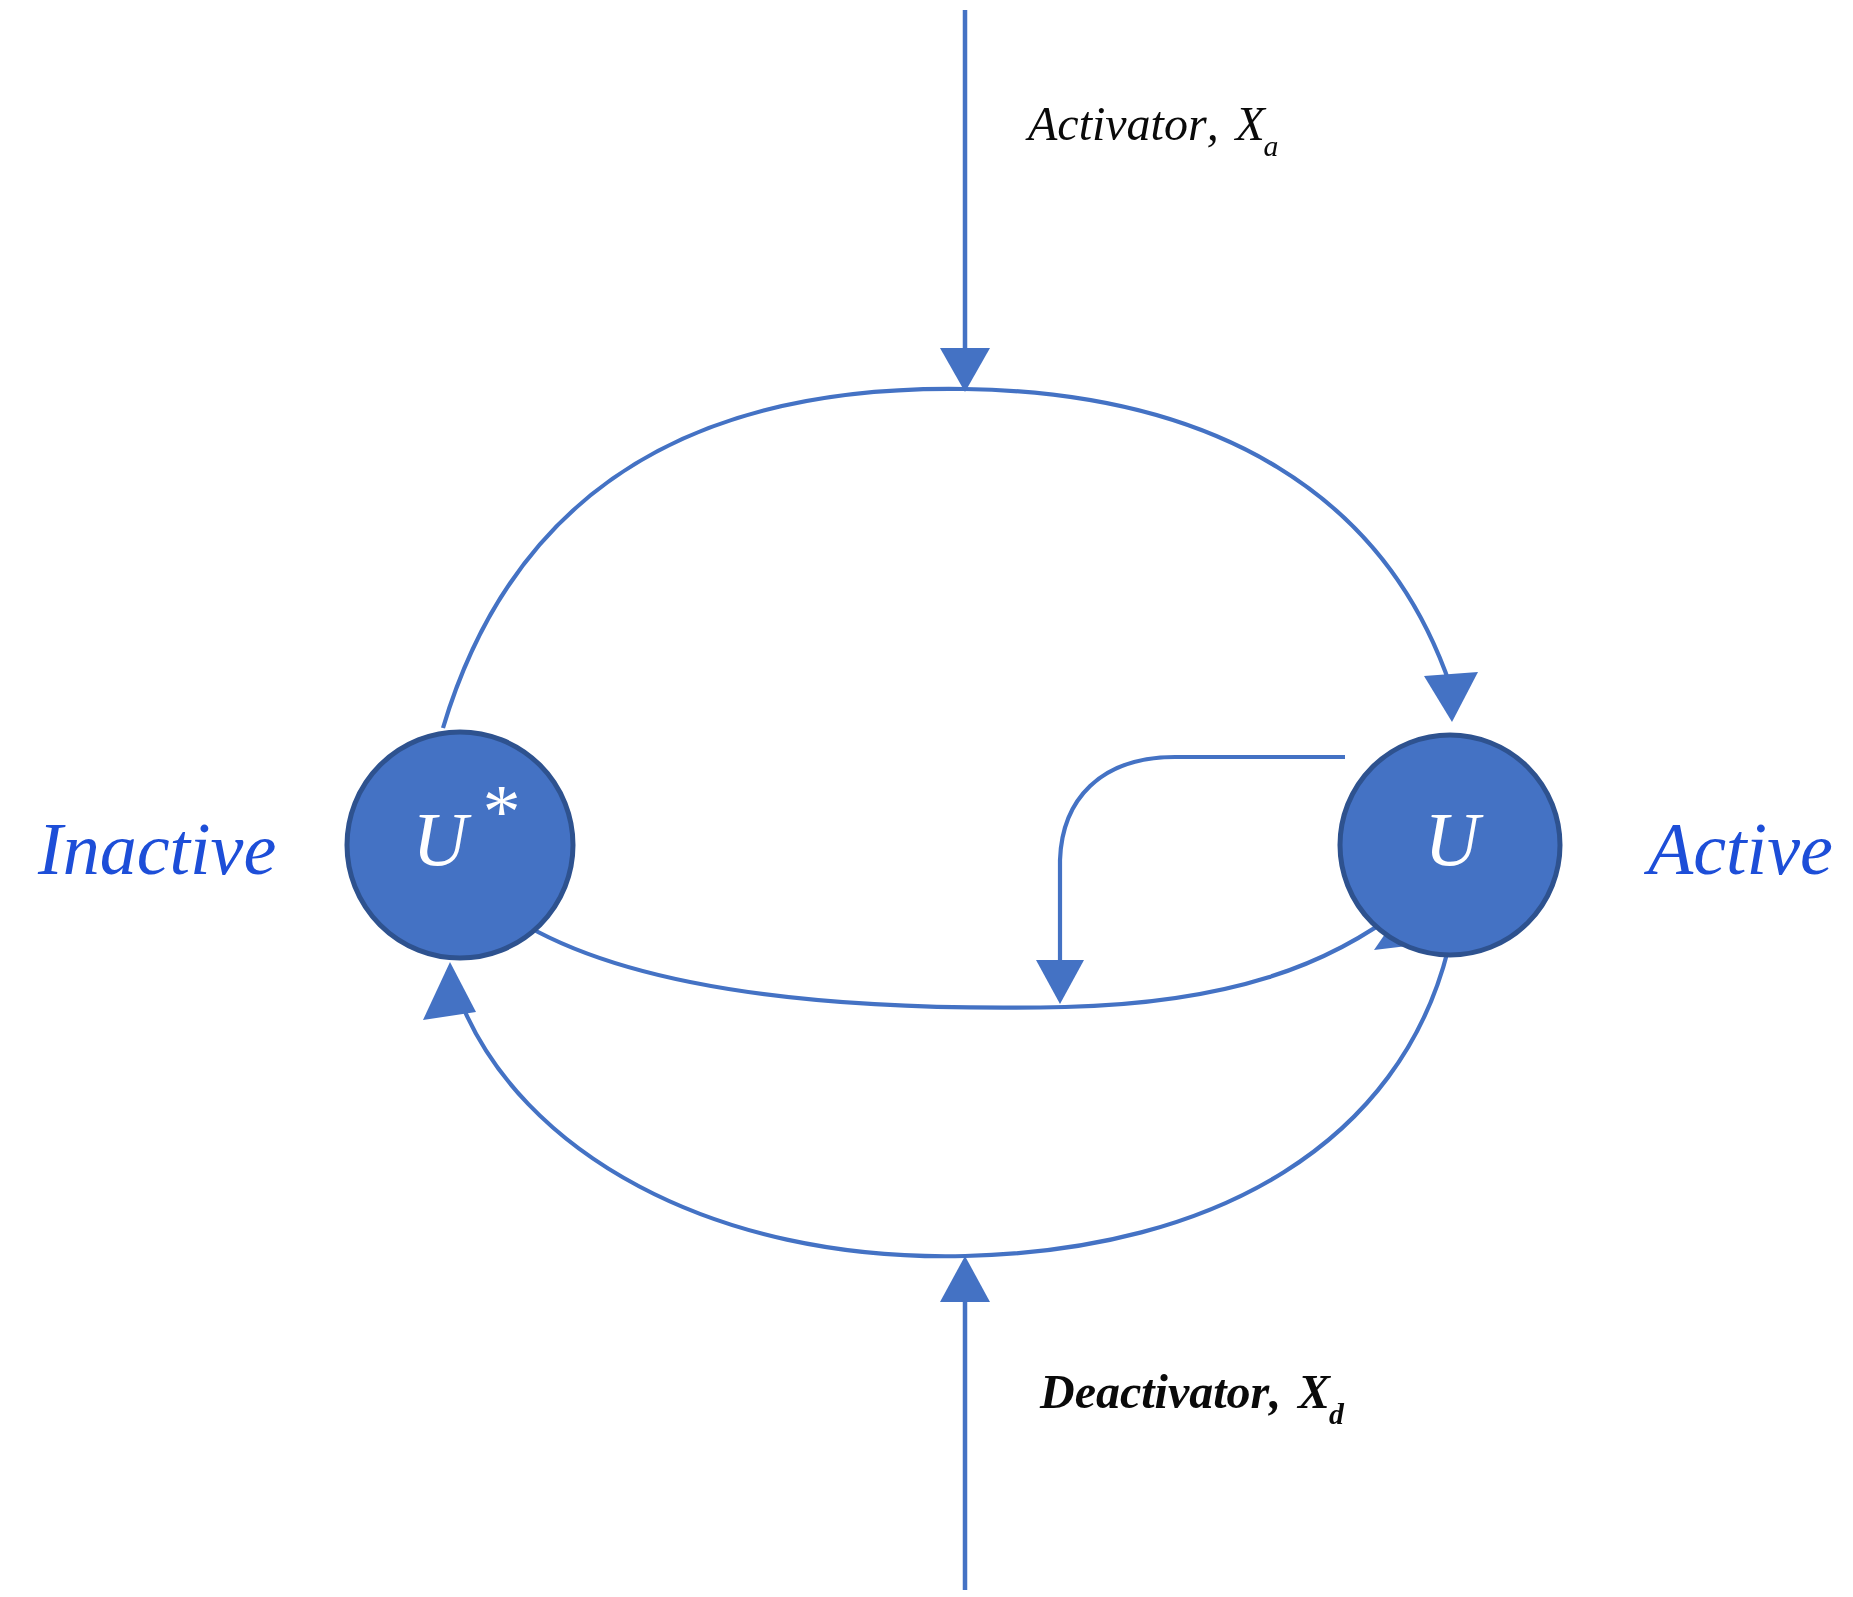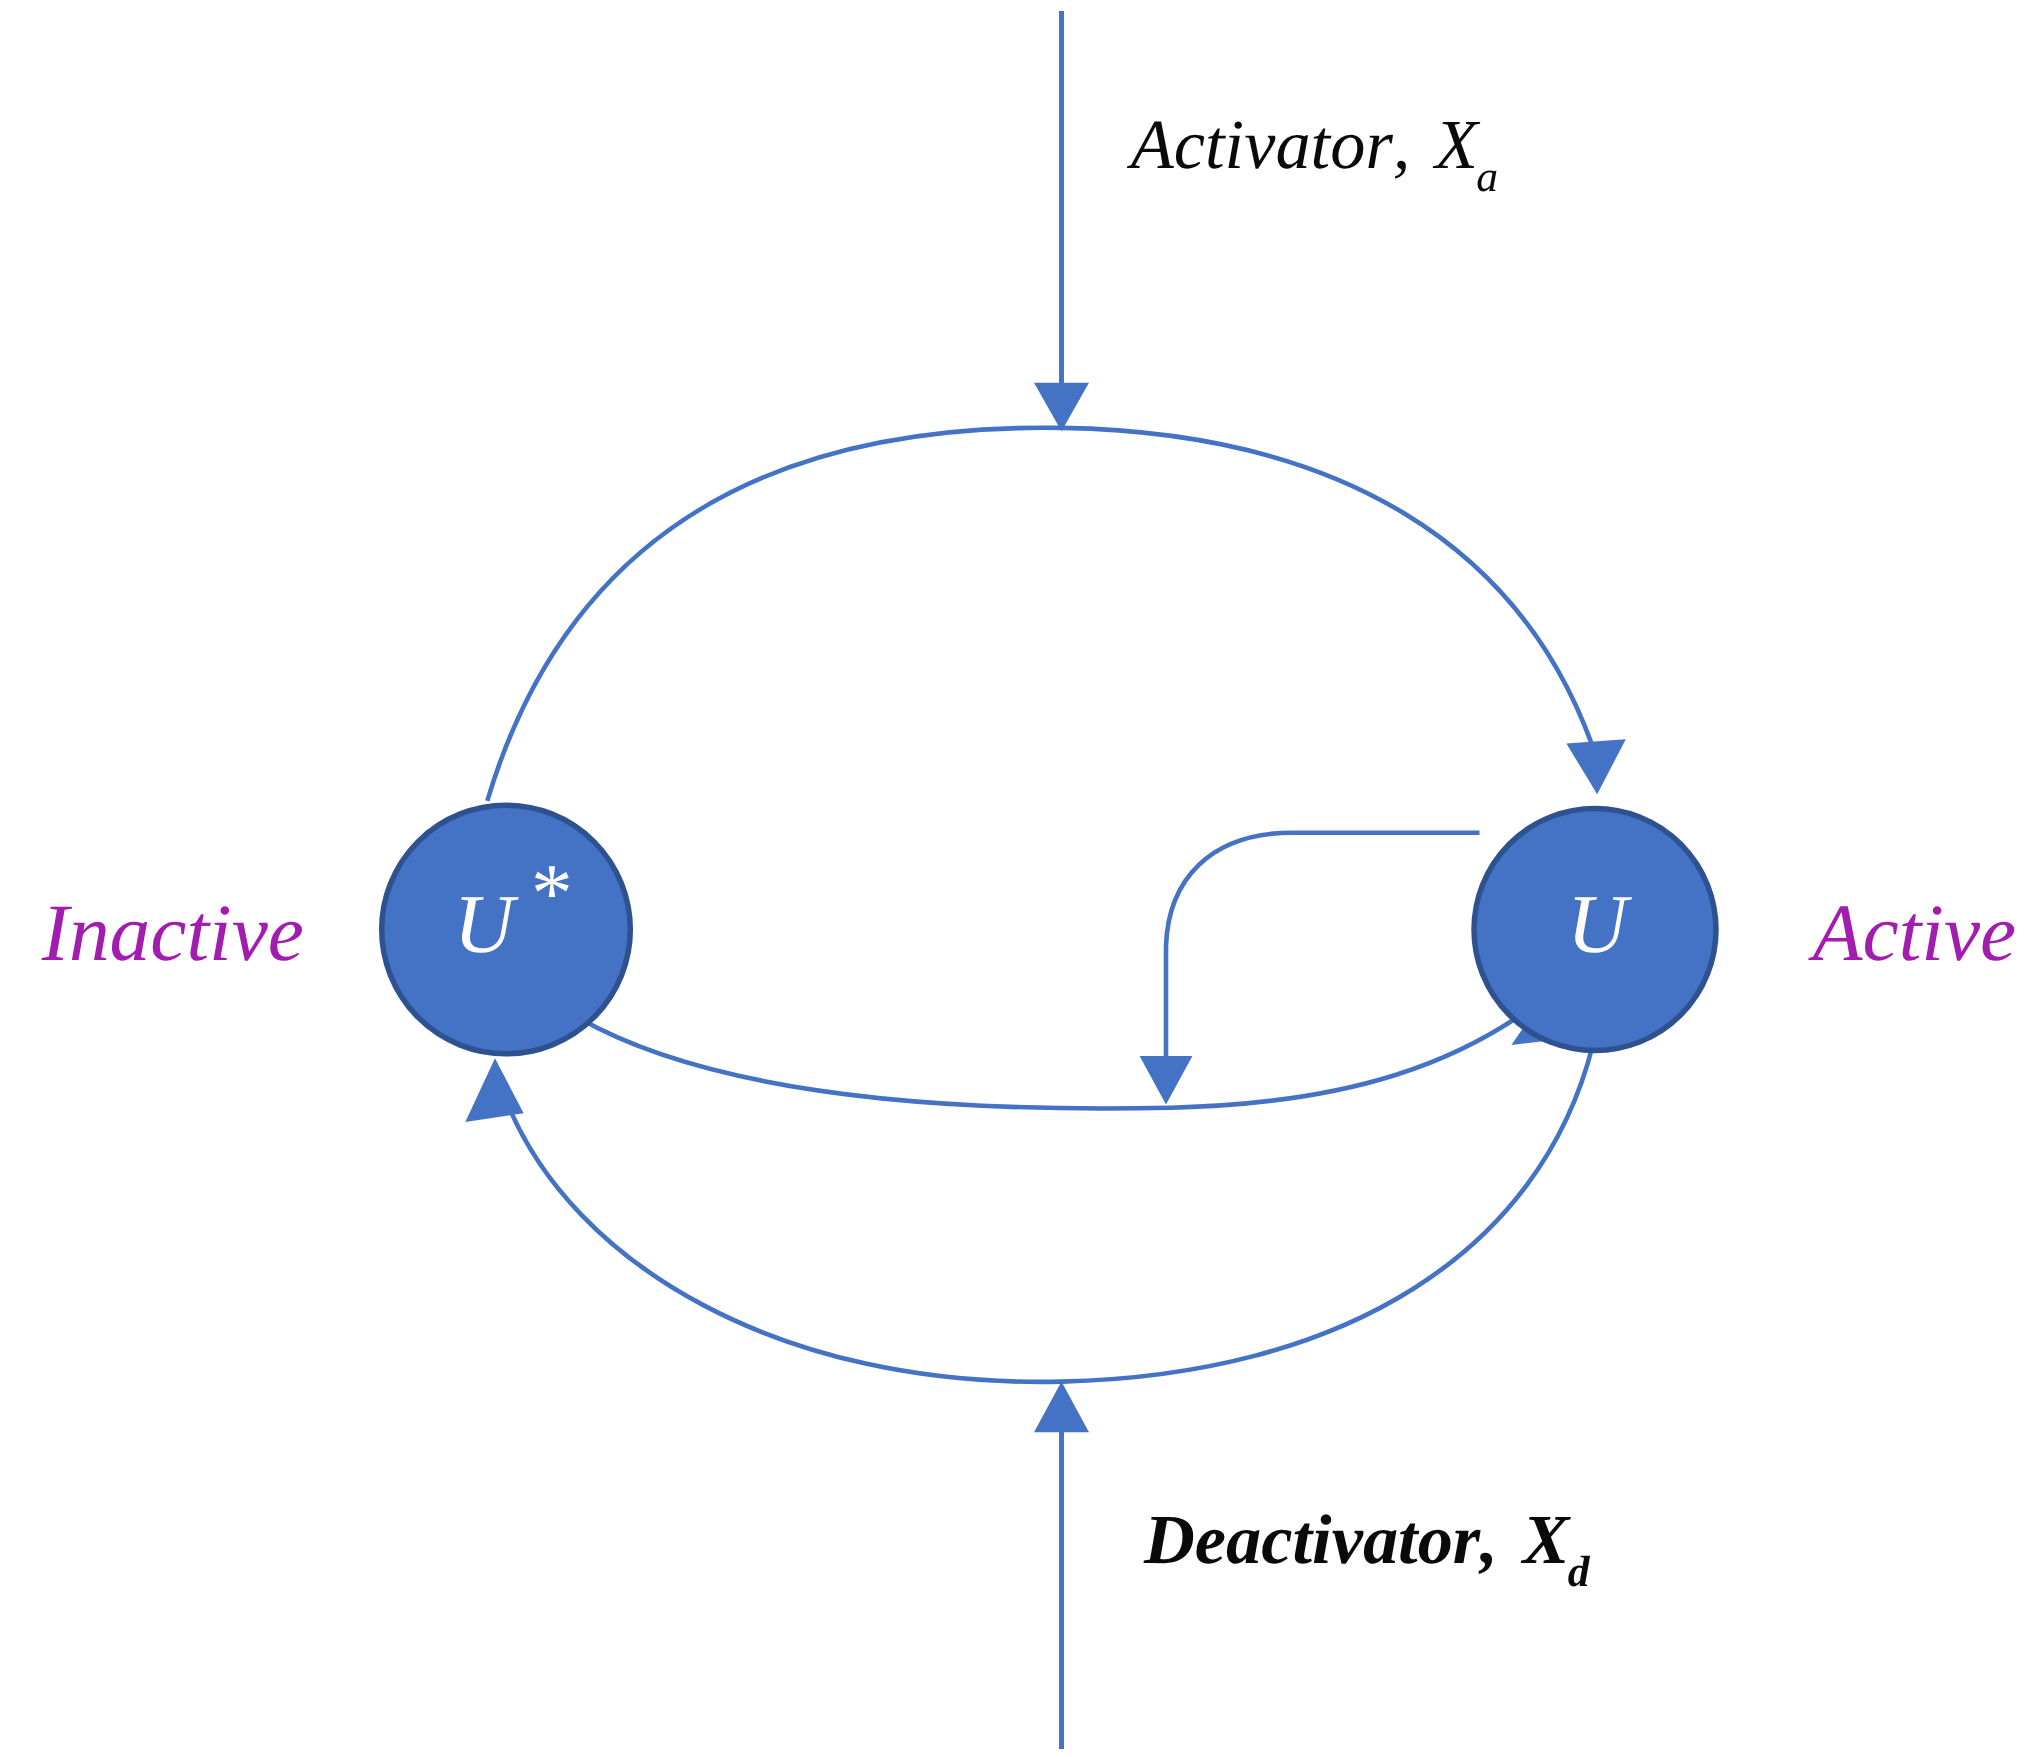--- a/index.html
+++ b/index.html
@@ -36,29 +36,29 @@
     font-style: italic;
     font-size: 76px;
     text-anchor: middle;
     dominant-baseline: middle;
   }
   .side-label {
     position: absolute;
     font-family: "Liberation Serif", "DejaVu Serif", serif;
     font-style: italic;
     font-size: 74px;
-    color: #a21caf;
+    color: #1d4ed8;
     white-space: nowrap;
     line-height: 1;
   }
   .flow-label {
     position: absolute;
     font-family: "Liberation Serif", "DejaVu Serif", serif;
     font-style: italic;
-    font-size: 64px;
+    font-size: 48px;
     color: #0a0a0a;
     white-space: nowrap;
     line-height: 1;
   }
   .flow-label .sub {
     font-size: 0.62em;
     vertical-align: sub;
     position: relative;
     top: 0.18em;
     left: -0.04em;

